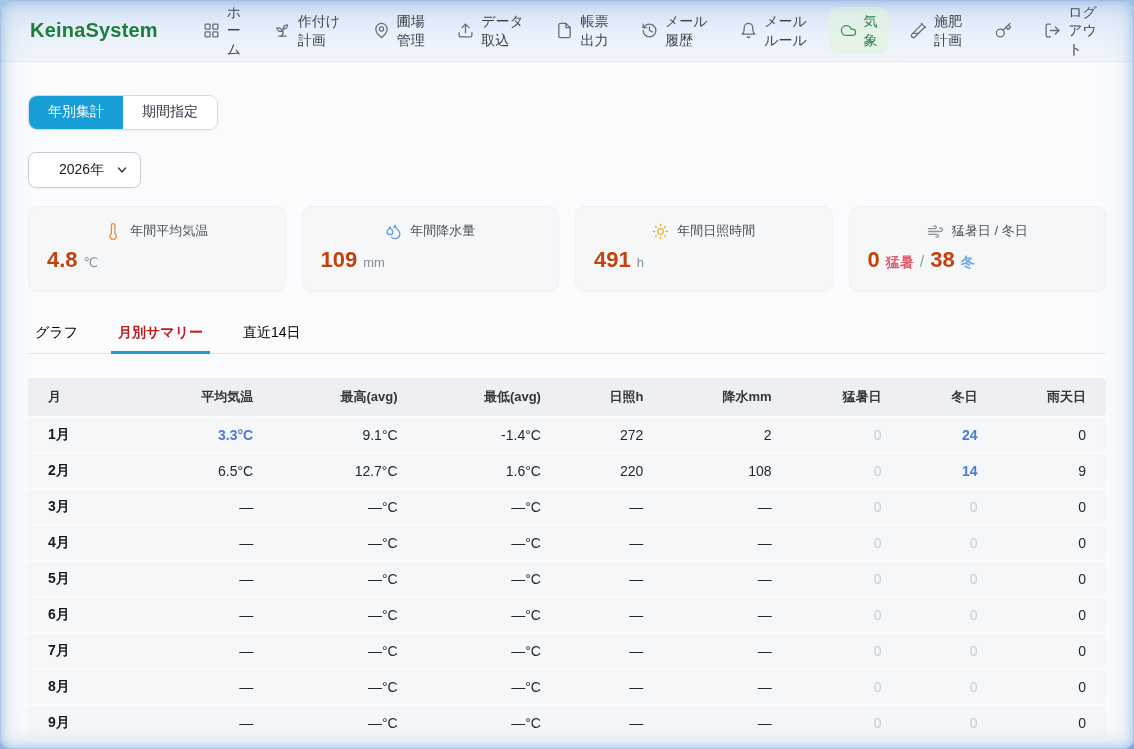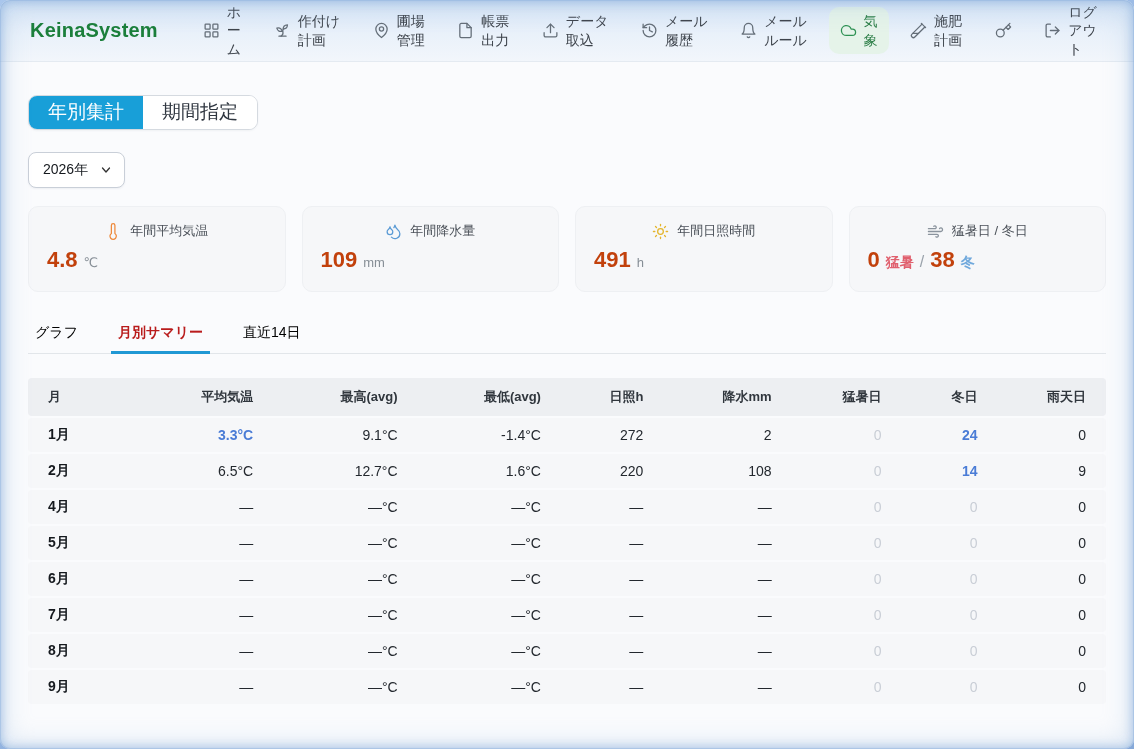--- a/index.html
+++ b/index.html
@@ -46,26 +46,26 @@
   .main { padding:16px 28px 0; }
   .title-row { margin-top:14px; display:flex; align-items:center; justify-content:space-between; height:40px; }
   .title-left { display:flex; align-items:center; gap:11px; }
   .title-left .ic svg { width:27px; height:27px; }
   .page-title { font-size:22px; font-weight:700; color:#15191e; }
   .seg {
     display:inline-flex; border:1px solid #d5dae0; border-radius:9px;
     overflow:hidden; background:#fff; height:35px;
     box-shadow:0 1px 2px rgba(30,50,80,.05);
   }
-  .seg-btn { font-size:19px; padding:6px 19px; display:flex; align-items:center; color:#2f3640; cursor:pointer; background:#fff; border:none; font-family:inherit; }
+  .seg-btn { font-size:14px; padding:6px 19px; display:flex; align-items:center; color:#2f3640; cursor:pointer; background:#fff; border:none; font-family:inherit; }
   .seg-btn.active { background:#189fd8; color:#fff; }
   .year-row { margin-top:20px; }
   .year-select {
     display:inline-flex; align-items:center; gap:12px; height:36px;
-    padding:0 12px 0 14px; background:#fff;
+    padding:0 12px 0 30px; background:#fff;
     border:1px solid #c9cfd8; border-radius:8px;
     font-size:14px; color:#15191e; cursor:pointer;
     box-shadow:0 1px 2px rgba(30,50,80,.06);
   }
   .year-select .ic svg { width:12px; height:12px; color:#333; }
   
   .cards { margin-top:18px; display:grid; grid-template-columns:repeat(4,1fr); gap:16px; }
   .card {
     background:#f6f7f9; border:1px solid #eef0f3; border-radius:10px;
     padding:15px 18px 16px; min-height:86px;
@@ -135,37 +135,37 @@
               <path d="M20 10c0 6-8 12-8 12s-8-6-8-12a8 8 0 0 1 16 0Z"></path>
               <circle cx="12" cy="10" r="3"></circle>
             </svg>
           </span>
           <span class="lbl">圃場
 管理</span>
         </div>
         <div class="nav-item">
           <span class="ic">
             <svg viewBox="0 0 24 24" fill="none" stroke="currentColor" stroke-width="1.8" stroke-linecap="round" stroke-linejoin="round">
-              <path d="M14 2H6a2 2 0 0 0-2 2v16a2 2 0 0 0 2 2h12a2 2 0 0 0 2-2V8z"></path>
-              <path d="M14 2v6h6"></path>
-            </svg>
-          </span>
-          <span class="lbl">帳票
-出力</span>
-        </div>
-        <div class="nav-item">
-          <span class="ic">
-            <svg viewBox="0 0 24 24" fill="none" stroke="currentColor" stroke-width="1.8" stroke-linecap="round" stroke-linejoin="round">
               <path d="M21 15v4a2 2 0 0 1-2 2H5a2 2 0 0 1-2-2v-4"></path>
               <path d="m17 8-5-5-5 5"></path>
               <path d="M12 3v12"></path>
             </svg>
           </span>
           <span class="lbl">データ
 取込</span>
+        </div>
+        <div class="nav-item">
+          <span class="ic">
+            <svg viewBox="0 0 24 24" fill="none" stroke="currentColor" stroke-width="1.8" stroke-linecap="round" stroke-linejoin="round">
+              <path d="M14 2H6a2 2 0 0 0-2 2v16a2 2 0 0 0 2 2h12a2 2 0 0 0 2-2V8z"></path>
+              <path d="M14 2v6h6"></path>
+            </svg>
+          </span>
+          <span class="lbl">帳票
+出力</span>
         </div>
         <div class="nav-item">
           <span class="ic">
             <svg viewBox="0 0 24 24" fill="none" stroke="currentColor" stroke-width="1.8" stroke-linecap="round" stroke-linejoin="round">
               <path d="M3 12a9 9 0 1 0 9-9 9.75 9.75 0 0 0-6.74 2.74L3 8"></path>
               <path d="M3 3v5h5"></path>
               <path d="M12 7v5l4 2"></path>
             </svg>
           </span>
           <span class="lbl">メール
@@ -367,20 +367,31 @@
               <td class="num">6.5°C</td>
               <td class="num">12.7°C</td>
               <td class="num">1.6°C</td>
               <td class="num">220</td>
               <td class="num">108</td>
               <td class="num"><span class="muted">0</span></td>
               <td class="num"><span class="blue">14</span></td>
               <td class="num">9</td>
             </tr>
             <tr>
+              <td class="cell-month">3月</td>
+              <td class="num">—</td>
+              <td class="num">—°C</td>
+              <td class="num">—°C</td>
+              <td class="num">—</td>
+              <td class="num">—</td>
+              <td class="num"><span class="muted">0</span></td>
+              <td class="num"><span class="muted">0</span></td>
+              <td class="num">0</td>
+            </tr>
+            <tr>
               <td class="cell-month">4月</td>
               <td class="num">—</td>
               <td class="num">—°C</td>
               <td class="num">—°C</td>
               <td class="num">—</td>
               <td class="num">—</td>
               <td class="num"><span class="muted">0</span></td>
               <td class="num"><span class="muted">0</span></td>
               <td class="num">0</td>
             </tr>

